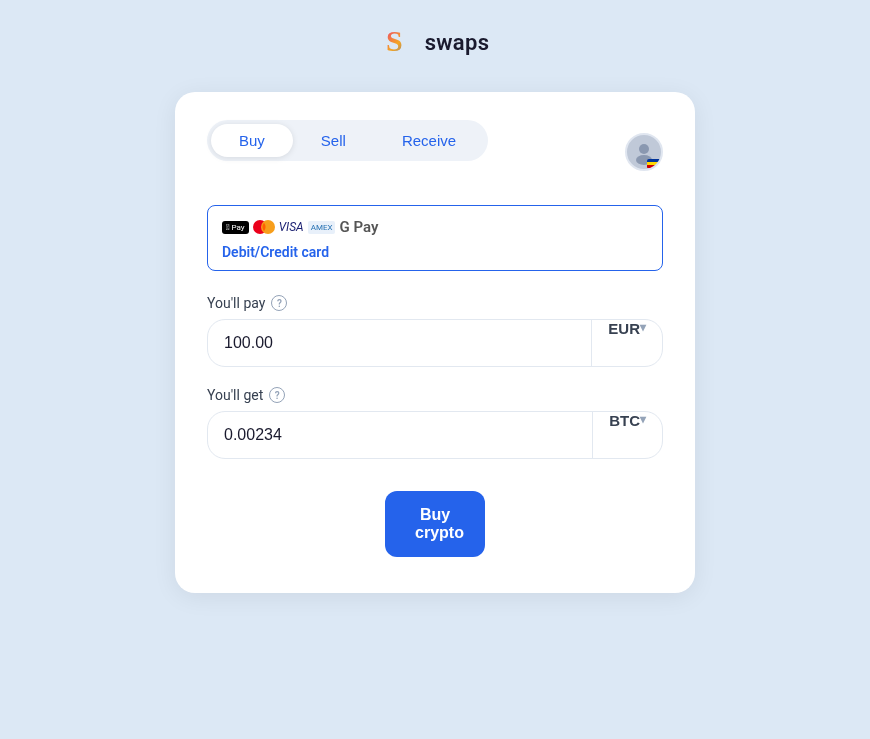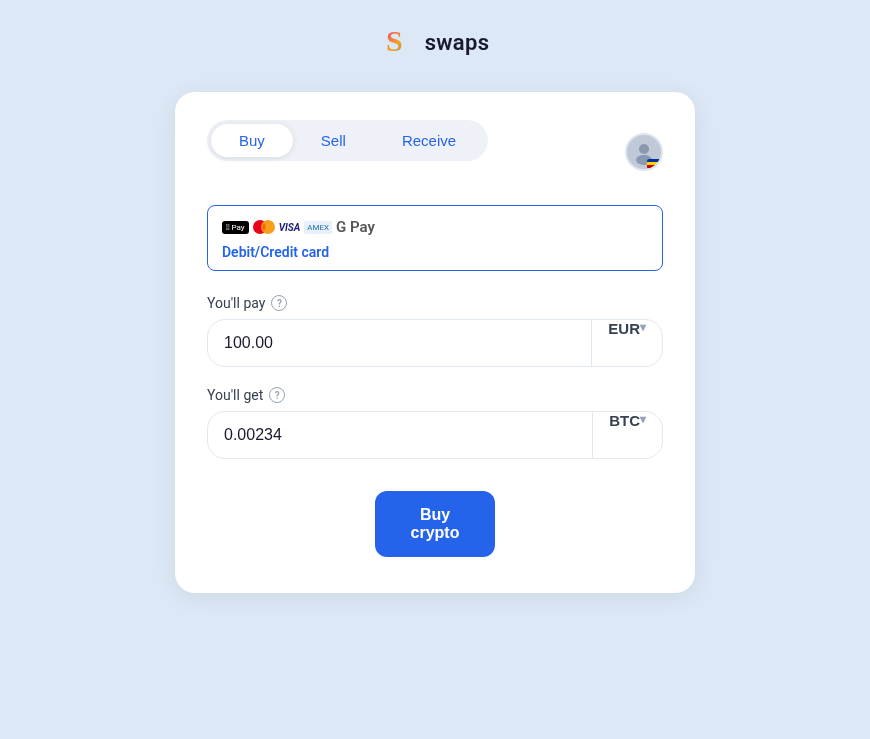--- a/index.html
+++ b/index.html
@@ -151,22 +151,22 @@
     .apple-pay {
       background: #000;
       color: #fff;
       font-size: 8px;
       padding: 2px 4px;
       border-radius: 3px;
     }
 
     .visa-icon {
       color: #1a1f71;
-      font-size: 10px;
-      font-weight: 700;
+      font-size: 12px;
+      font-weight: 400;
       font-style: italic;
     }
 
     .amex-icon {
       color: #2671b2;
       font-size: 8px;
       font-weight: 400;
       background: #e8f0fa;
       padding: 2px 3px;
       border-radius: 2px;
@@ -251,21 +251,21 @@
     }
 
     .chevron-down {
       font-size: 12px;
       color: #94a3b8;
     }
 
     
     .buy-btn {
       display: block;
-      width: 120px;
+      width: 100px;
       margin: 32px auto 0;
       padding: 15px 30px;
       background: #2563eb;
       color: #fff;
       border: none;
       border-radius: 12px;
       font-size: 16px;
       font-weight: 600;
       cursor: pointer;
       text-align: center;

